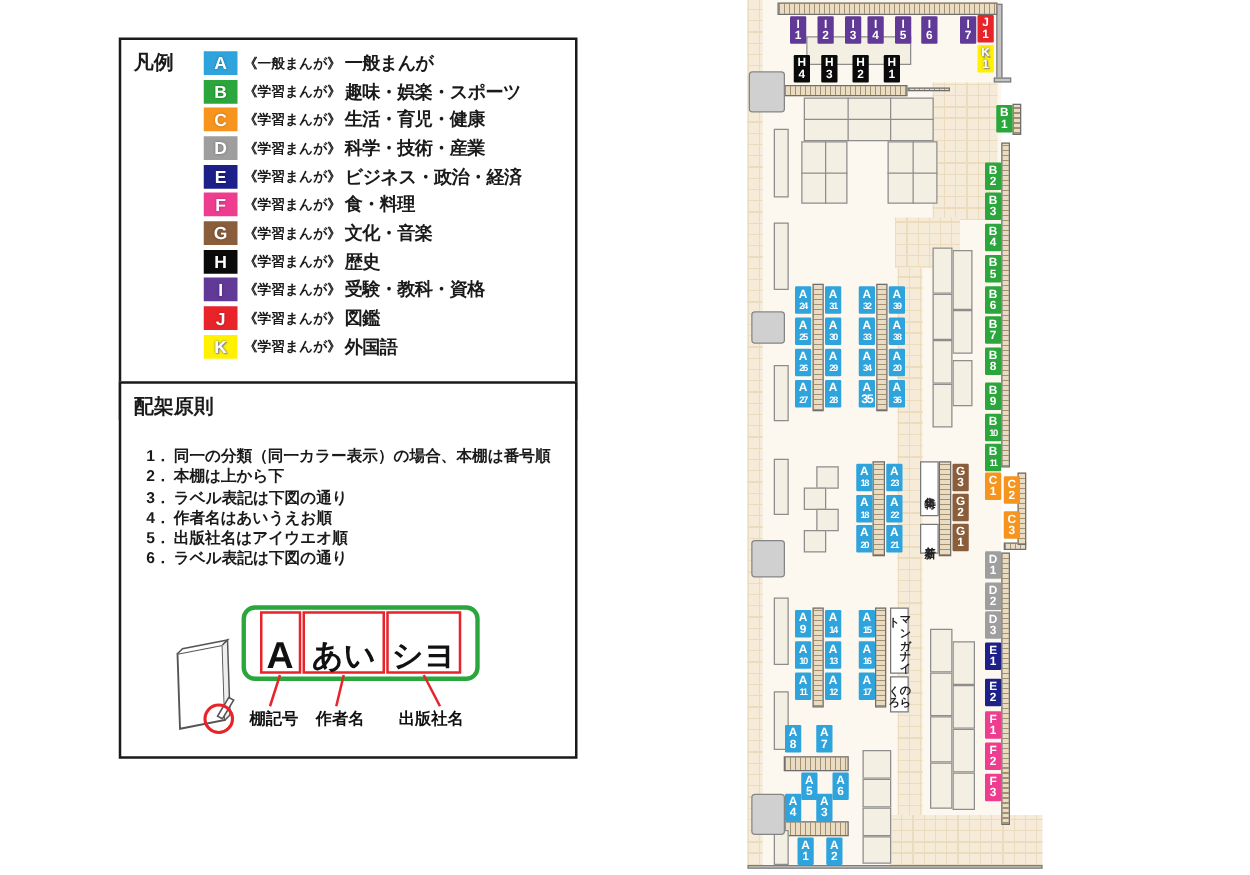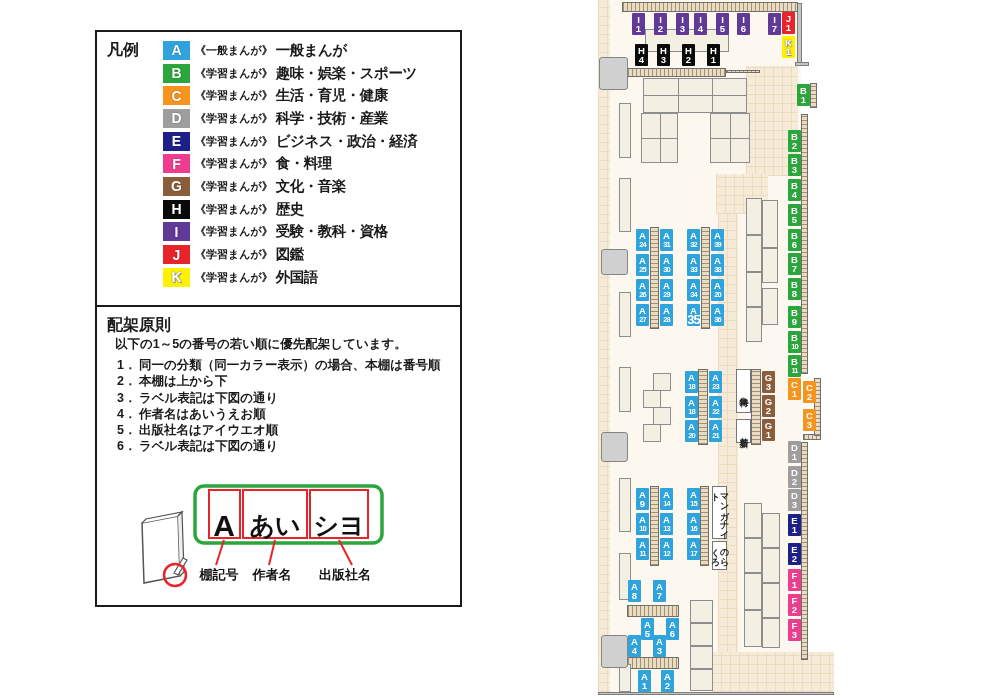--- a/index.html
+++ b/index.html
@@ -104,21 +104,20 @@
         <div class="lrow">
           <div class="chip ktext" style="background: rgb(255, 241, 0);">K</div>
           <div class="ltag">《学習まんが》</div>
           <div class="llabel">外国語</div>
         </div>
       </div>
   </div>
 
   <div class="panel" style="left:95px;top:305px;width:367px;height:302px;">
     <div class="panel-title">配架原則</div>
-    <div id="principles-intro">以下の1～5の番号の若い順に優先配架しています。</div>
     <div id="principles-list">
         <div class="prow">
           <div class="pnum">1．</div>
           <div class="ptext">同一の分類（同一カラー表示）の場合、本棚は番号順</div>
         </div>
         <div class="prow">
           <div class="pnum">2．</div>
           <div class="ptext">本棚は上から下</div>
         </div>
         <div class="prow">
@@ -442,21 +441,21 @@
       <div class="mlabel" style="left: 687px; top: 279px; width: 13px; height: 22px; background: rgb(47, 163, 220);">
         <span>A</span>
         <span style="font-size: 7.5px; letter-spacing: -1px;">34</span>
       </div>
       <div class="mlabel" style="left: 711px; top: 279px; width: 13px; height: 22px; background: rgb(47, 163, 220);">
         <span>A</span>
         <span style="font-size: 7.5px; letter-spacing: -1px;">20</span>
       </div>
       <div class="mlabel" style="left: 687px; top: 304px; width: 13px; height: 22px; background: rgb(47, 163, 220);">
         <span>A</span>
-        <span style="font-size: 13px; letter-spacing: -1px;">35</span>
+        <span style="font-size: 10px; letter-spacing: -1px;">35</span>
       </div>
       <div class="mlabel" style="left: 711px; top: 304px; width: 13px; height: 22px; background: rgb(47, 163, 220);">
         <span>A</span>
         <span style="font-size: 7.5px; letter-spacing: -1px;">36</span>
       </div>
       <div class="mlabel" style="left: 685px; top: 371px; width: 13px; height: 22px; background: rgb(47, 163, 220);">
         <span>A</span>
         <span style="font-size: 7.5px; letter-spacing: -1px;">18</span>
       </div>
       <div class="mlabel" style="left: 709px; top: 371px; width: 13px; height: 22px; background: rgb(47, 163, 220);">

